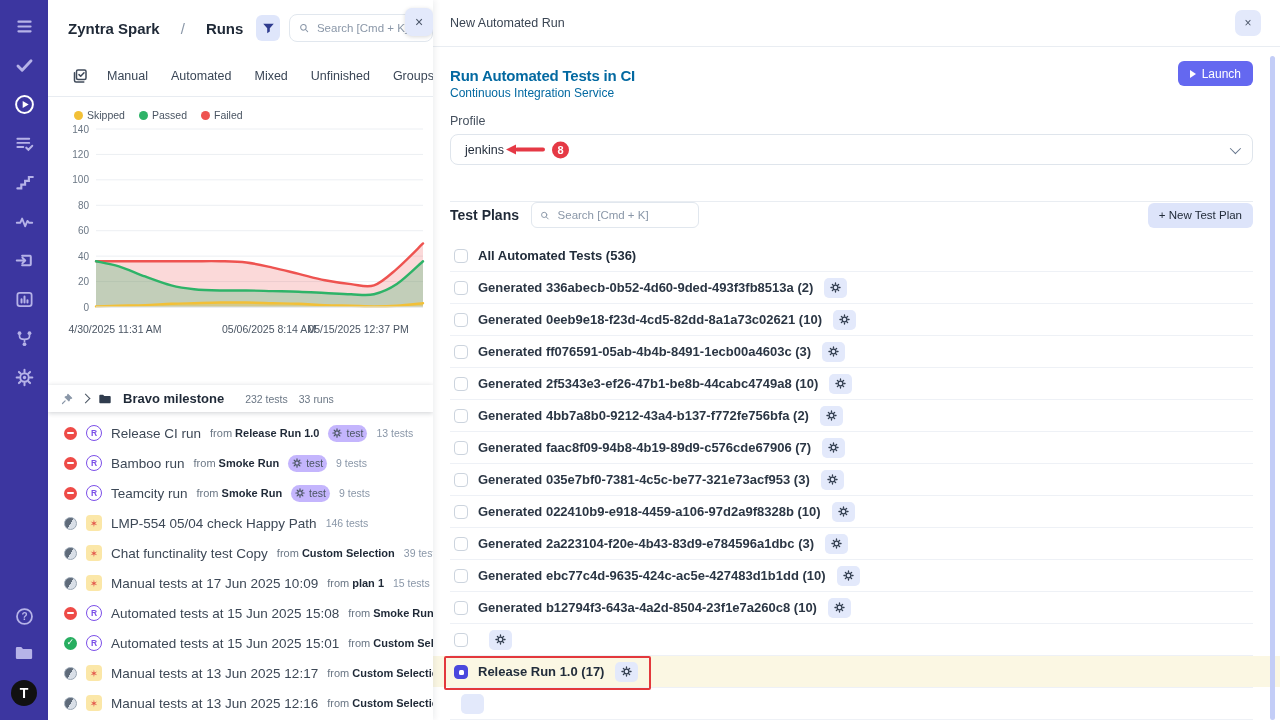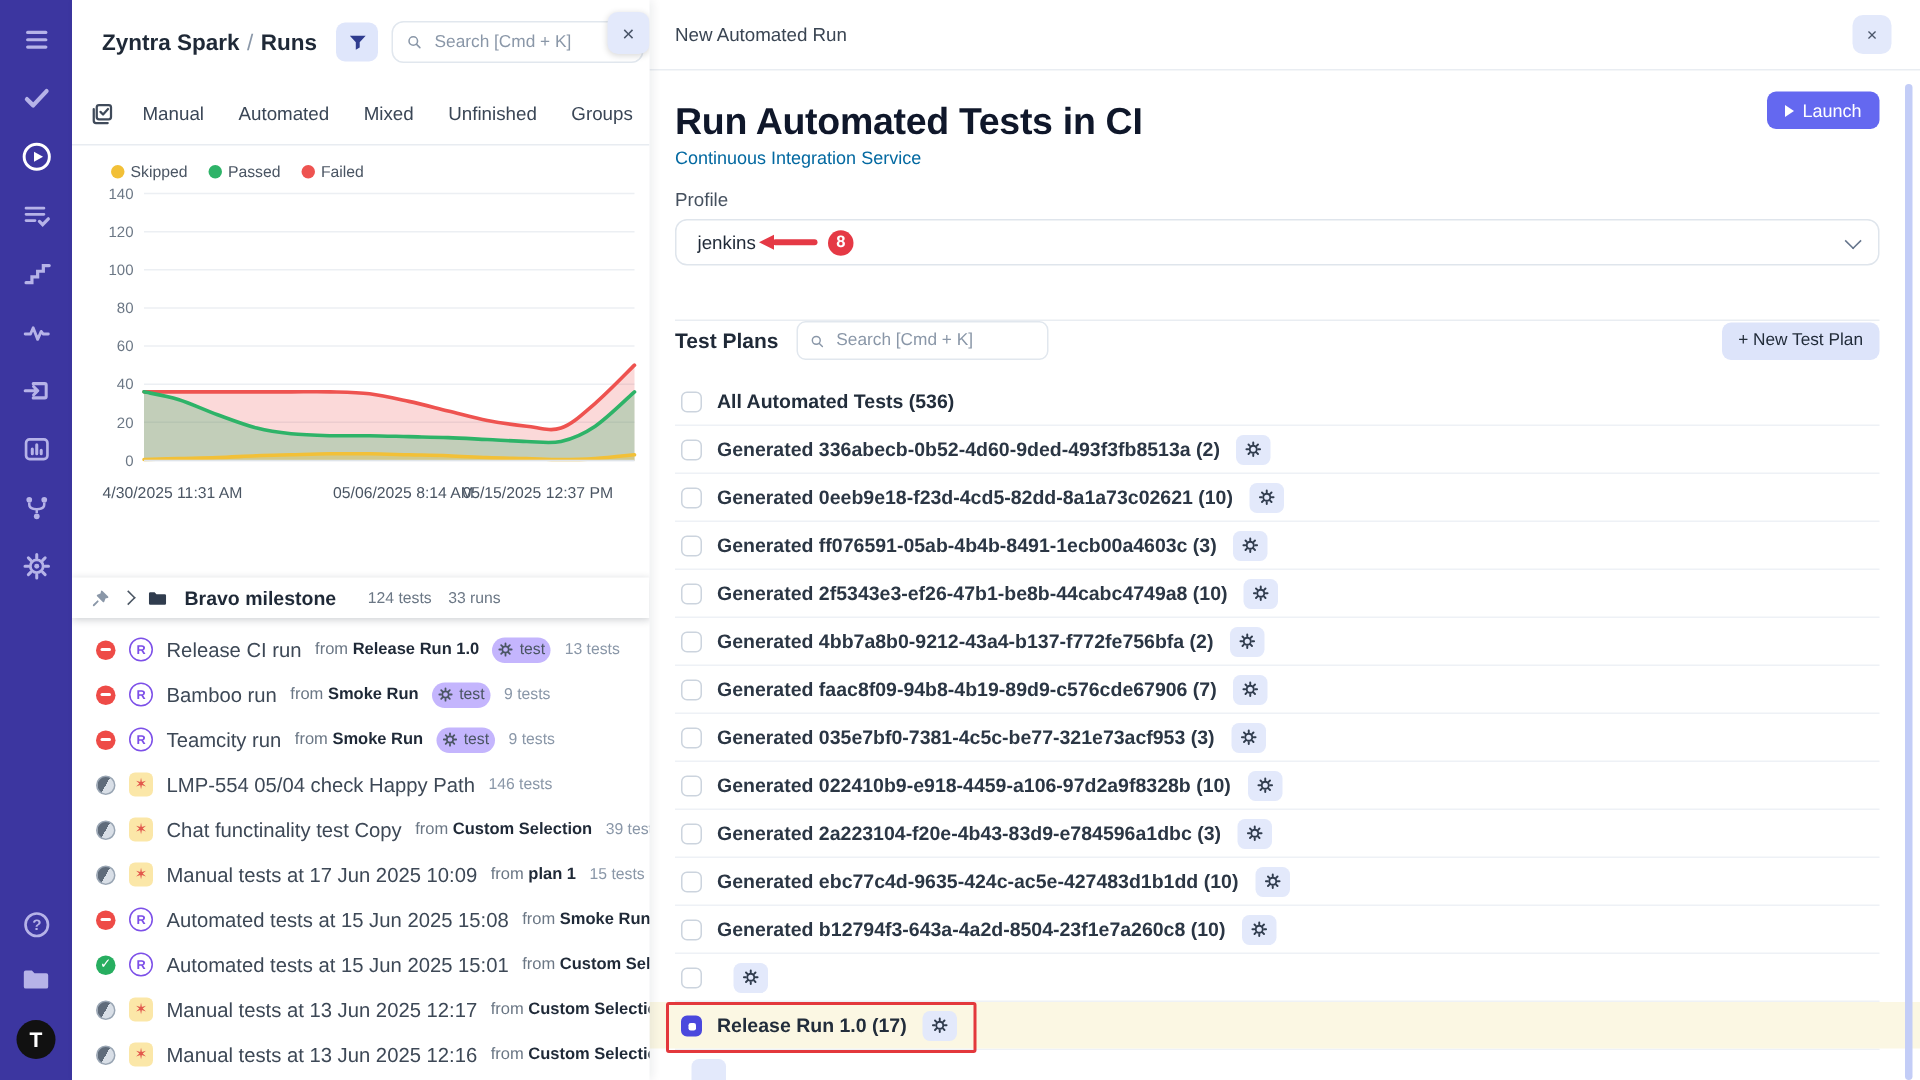--- a/index.html
+++ b/index.html
@@ -12,30 +12,30 @@
   .sb-top{display:flex;flex-direction:column;gap:19px;align-items:center}
   .sb-spacer{flex:1}
   .sb-bottom{display:flex;flex-direction:column;gap:17px;align-items:center}
   .sb-icon{width:20px;height:20px;display:grid;place-items:center;color:#b6b3e8;cursor:pointer}
   .sb-icon.active{color:#ffffff}
   .logo-circle{width:26px;height:26px;border-radius:50%;background:#111;color:#fff;display:grid;
                place-items:center;font-weight:700;font-size:14px}
   
   .left-panel{width:385px;flex:none;position:relative;background:#fff;box-shadow:2px 0 6px rgba(15,23,42,.07);z-index:2;overflow:hidden}
   .lp-header{height:56px;display:flex;align-items:center;padding-left:20px;position:relative}
-  .bc{display:flex;gap:5px;align-items:baseline;font-size:15px;font-weight:700;color:#1f2937;white-space:nowrap}
+  .bc{display:flex;gap:21px;align-items:baseline;font-size:15px;font-weight:700;color:#1f2937;white-space:nowrap}
   .bc .sep{color:#8a97a8;font-weight:400}
   .filter-btn{margin-left:13px;width:28px;height:26px;background:#dfe6fb;border-radius:6px;display:grid;place-items:center;cursor:pointer}
   .lp-search{margin-left:9px;width:148px;height:26px;border:1px solid #e1e7ee;border-radius:8px;display:flex;align-items:center;padding:0 9px;gap:6px;background:#fff}
   .lp-search input,.tp-search input{border:0;outline:0;width:100%;font-size:11.5px;color:#334155;background:transparent}
   .lp-search input::placeholder,.tp-search input::placeholder{color:#8a97a8}
   .close-btn{width:28px;height:28px;background:#e3e9fb;border-radius:7px;display:grid;place-items:center;
              color:#4a5568;font-size:14px;cursor:pointer;line-height:1}
   .lp-close{position:absolute;right:0;top:8px;box-shadow:0 1px 4px rgba(0,0,0,.15)}
-  .lp-tabs{height:40px;display:flex;align-items:center;gap:23px;padding-left:12px;border-bottom:1px solid #e8ecf1}
+  .lp-tabs{height:40px;display:flex;align-items:center;gap:23px;padding-left:24px;border-bottom:1px solid #e8ecf1}
   .tab{font-size:12.5px;color:#3a4656;cursor:pointer;white-space:nowrap}
   .tabs-icon{color:#3f4a5a;margin-right:-4px;cursor:pointer}
   
   .lp-chart{padding:12px 4px 0 14px}
   .legend{display:flex;gap:14px;padding-left:12px;font-size:10.5px;color:#4a5563;align-items:center}
   .legend .dot{width:9px;height:9px;border-radius:50%;display:inline-block;margin-right:4px;vertical-align:-1px}
   .xlabels{position:relative;height:16px;font-size:10.5px;color:#4a5563;margin-top:2px}
   .xlabels span{position:absolute;transform:translateX(-50%);white-space:nowrap}
   
   .lp-list{margin-top:46px}
@@ -63,21 +63,21 @@
   .frm b{color:#1f2937;font-weight:700}
   .badge{display:flex;align-items:center;gap:4px;background:#c4b5fd;border-radius:10px;height:17px;
          padding:0 4px;font-size:10.5px;color:#4a5563;flex:none}
   .cnt{font-size:10.5px;color:#8a97a8;white-space:nowrap}
   
   .right-panel{flex:1;position:relative;background:#fff;min-width:0}
   .rp-header{height:46px;display:flex;align-items:center;padding:0 19px 0 17px;border-bottom:1px solid #e9edf2}
   .rp-title{font-size:12.5px;color:#3a4553}
   .rp-close{margin-left:auto;width:26px;height:26px;font-size:12px}
   .rp-content{padding:12px 27px 0 17px;position:relative}
-  h1{font-size:25px;font-weight:700;color:#0f172a;margin:8px 0 2px;letter-spacing:-.2px}
+  h1{font-size:15px;font-weight:700;color:#0369a1;margin:8px 0 2px;letter-spacing:-.2px}
   .subtitle{font-size:12px;color:#0369a1}
   .launch-btn{position:absolute;top:14px;right:27px;height:25px;background:#6468f0;border-radius:6px;border:0;
               color:#fff;font-size:12px;display:flex;align-items:center;gap:6px;padding:0 12px;cursor:pointer;
               font-family:inherit}
   .play-tri{width:0;height:0;border-top:4px solid transparent;border-bottom:4px solid transparent;border-left:6px solid #fff}
   .fld-label{margin-top:14px;font-size:12.5px;color:#45505e}
   .select{margin-top:6px;height:31px;border:1px solid #dfe5ec;border-radius:8px;display:flex;align-items:center;
           padding:0 14px;font-size:12.5px;color:#1f2937;position:relative;cursor:pointer;box-sizing:border-box}
   .chev-down{margin-left:auto;width:7px;height:7px;border-right:1.6px solid #64748b;border-bottom:1.6px solid #64748b;
              transform:rotate(45deg) translateY(-2px)}
@@ -273,21 +273,21 @@
       <svg width="12" height="12" viewBox="0 0 16 16" fill="none" stroke="#8a97a8" stroke-width="1.6" stroke-linecap="round" stroke-linejoin="round">
           <path d="M9.2 1.8l5 5-2.3.5-1.3 3.2-5.1-5.1 3.2-1.3z" fill="#8a97a8"></path>
           <path d="M5.5 10.5L2 14"></path>
         </svg>
       <span class="chev"></span>
       <svg width="14" height="14" viewBox="0 0 16 16" fill="#303c4e">
           <path d="M1.5 4.2a1 1 0 0 1 1-1h3.3l1.4 1.5h6.3a1 1 0 0 1 1 1v6.1a1 1 0 0 1-1 1h-11a1 1 0 0 1-1-1z"></path>
         </svg>
       <span class="ms-name">Bravo milestone</span>
       <span class="ms-meta">
-        <span>124 tests</span>
+        <span>232 tests</span>
         <span>33 runs</span>
       </span>
     </div>
 
     <div id="run-rows">
 
         <div class="run-row">
           <span class="st failed"></span>
           <span class="ty auto"></span>
           <span class="rn">Release CI run</span>

